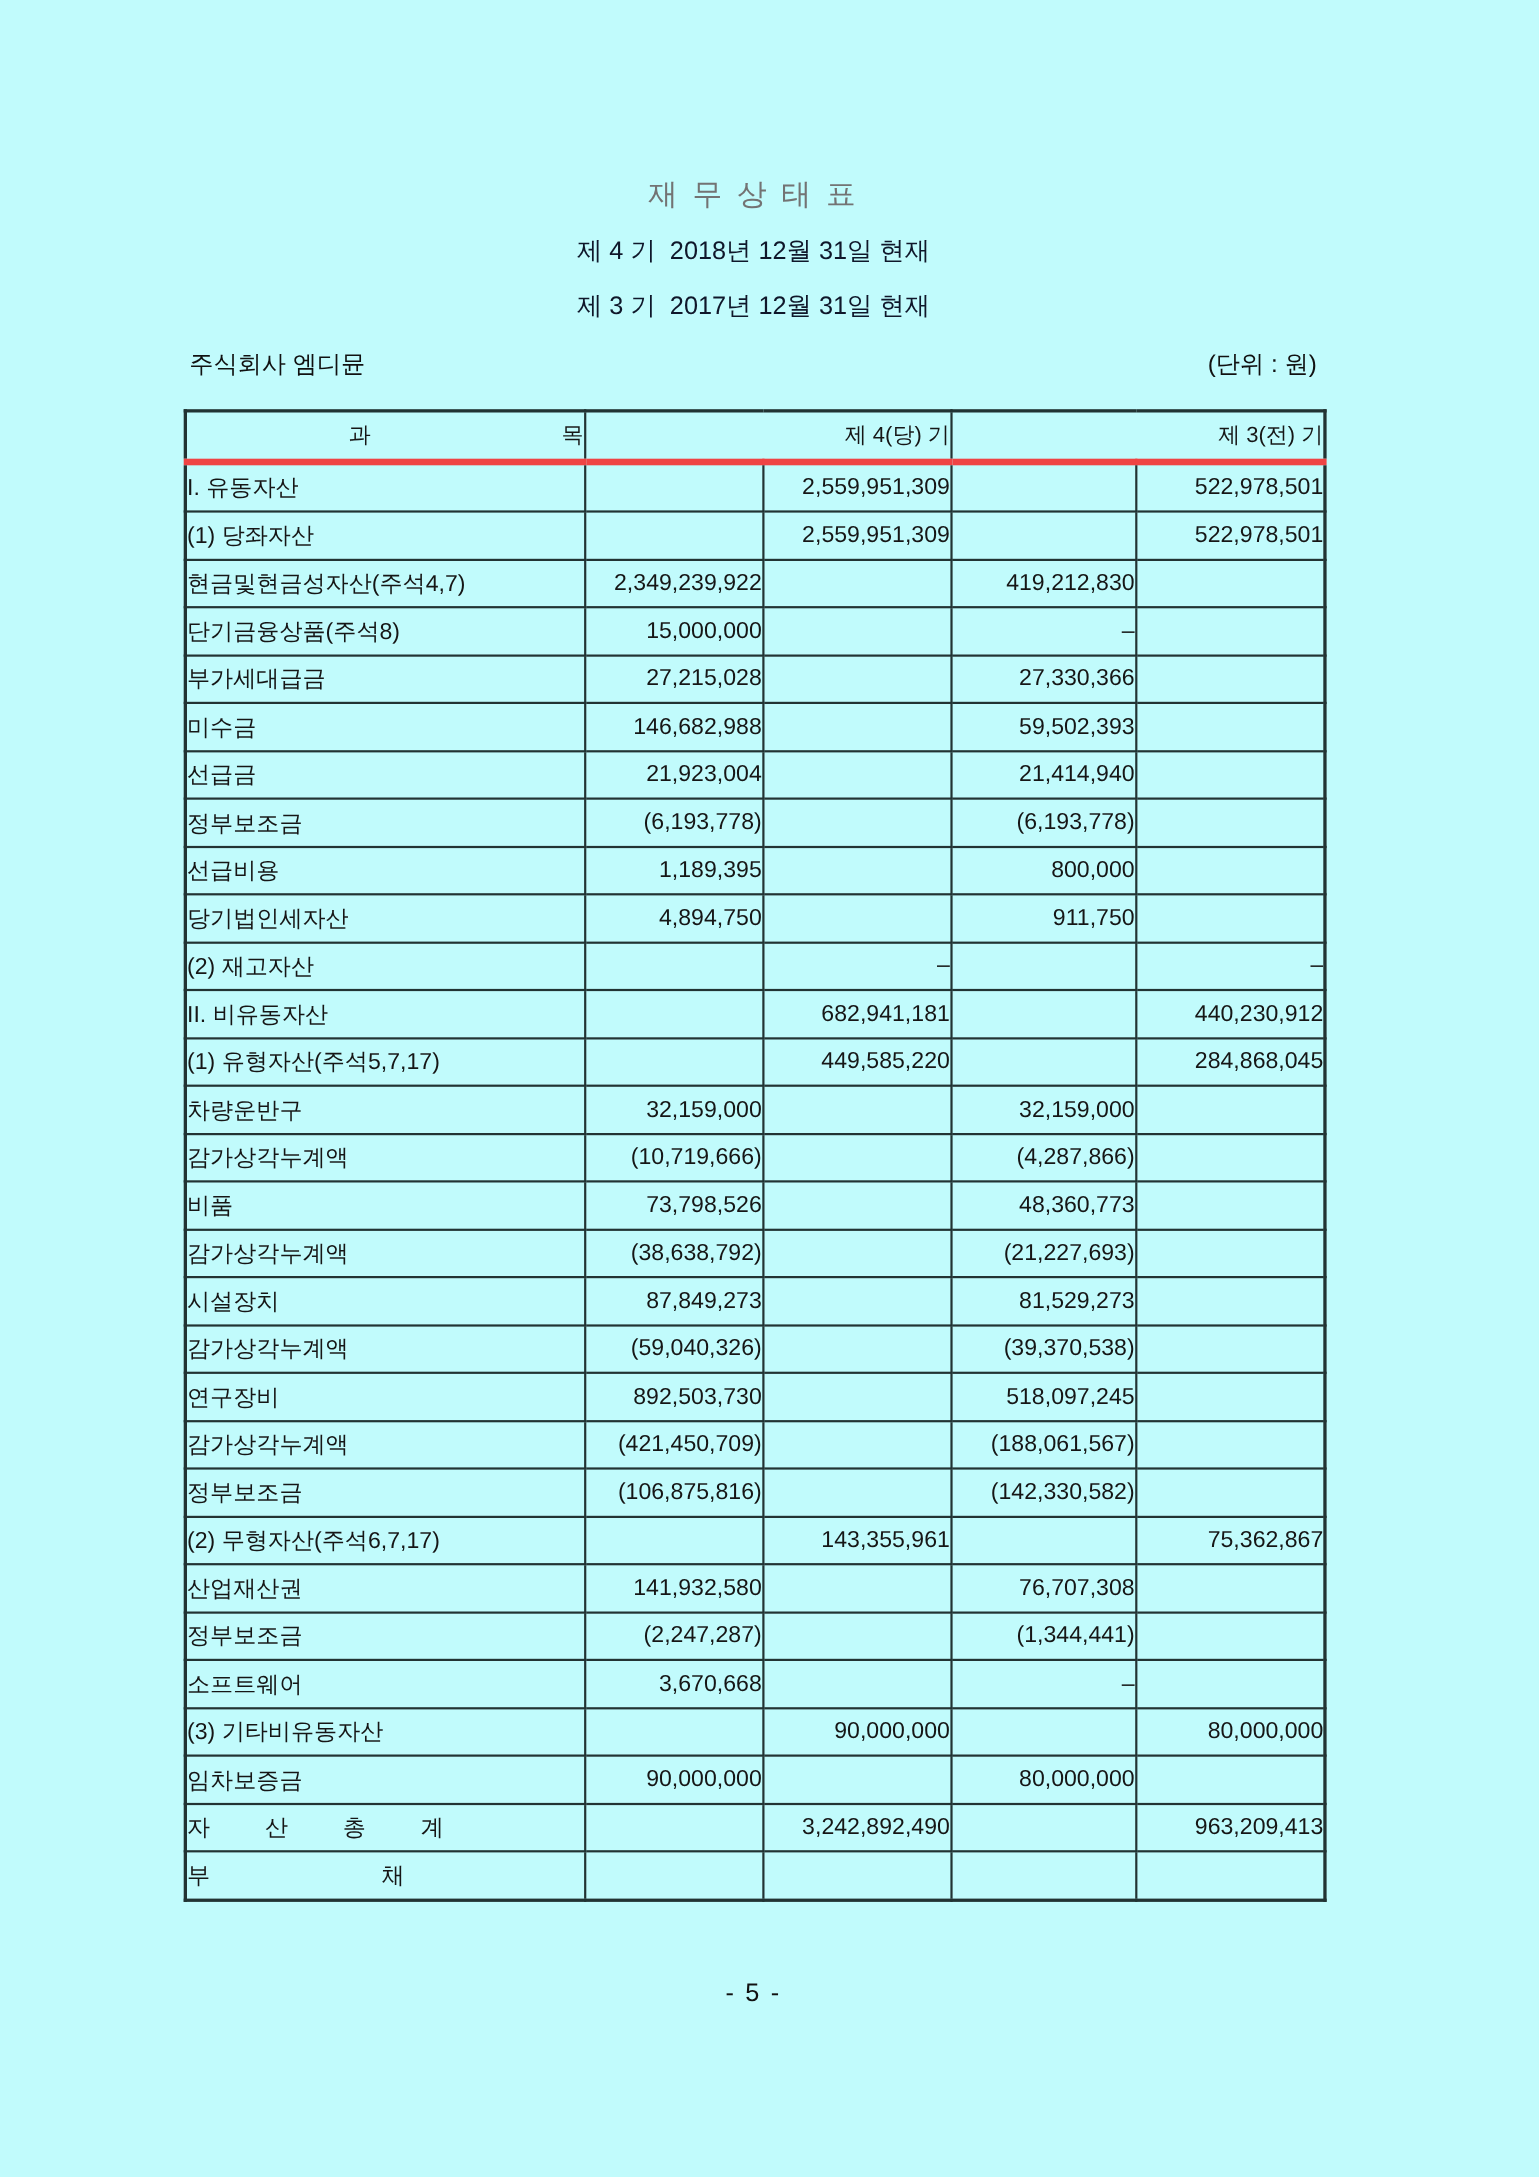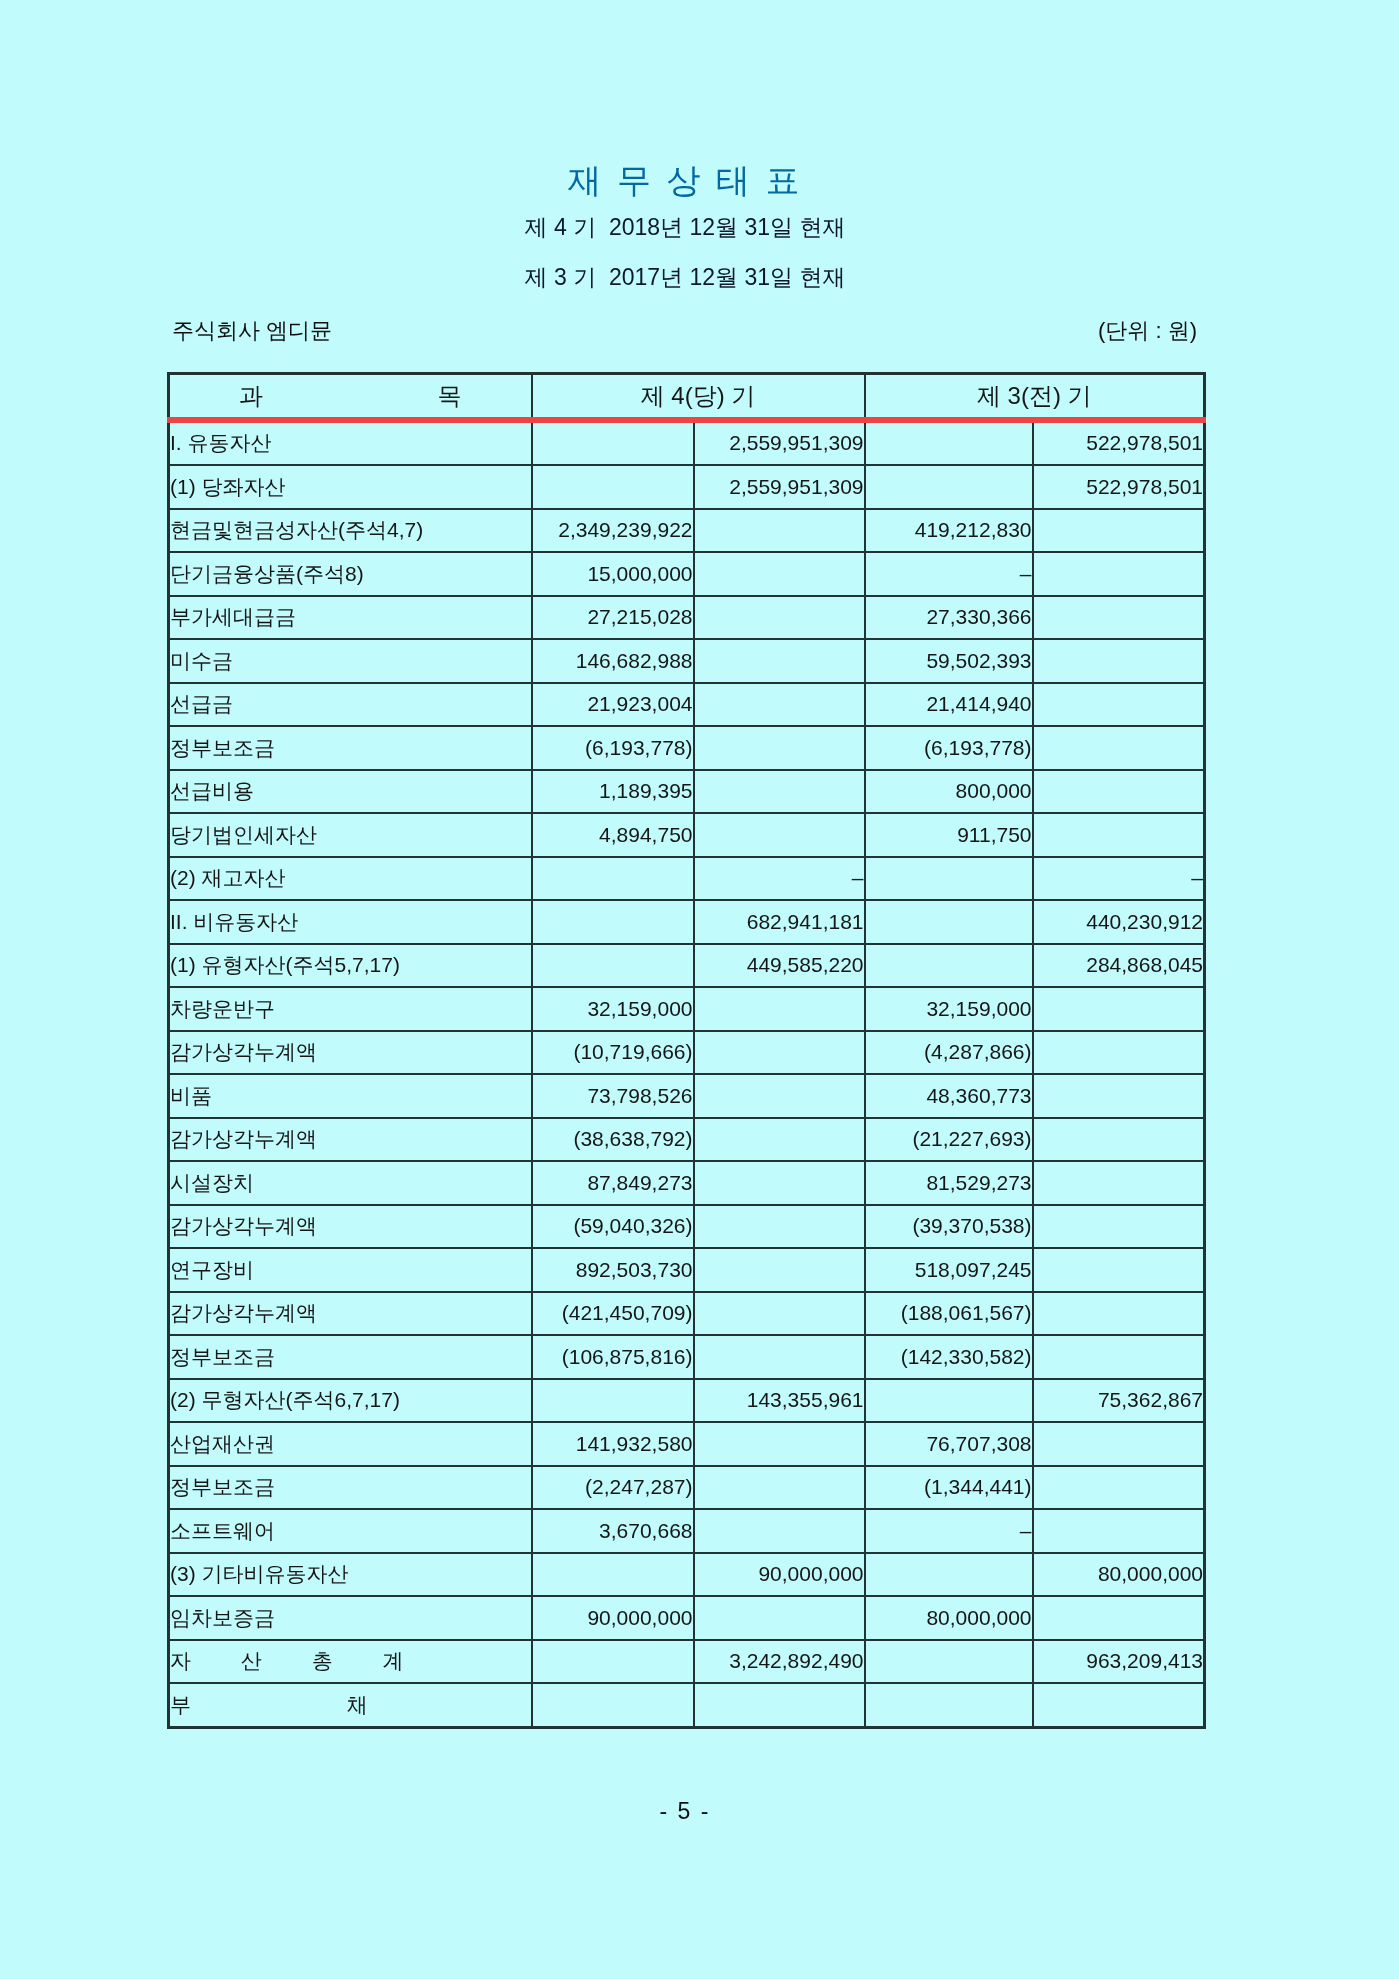--- a/index.html
+++ b/index.html
@@ -4,22 +4,22 @@
 <style>
   html,body{margin:0;padding:0;}
   body{
     width:1399px;height:1979px;position:relative;
     background:#c1fbfc;
     font-family:"Liberation Sans", sans-serif;
     color:#161616;
   }
   .doc-title{
     position:absolute;top:158px;left:167px;width:1036px;
-    text-align:center;font-size:34px;letter-spacing:3px;white-space:pre;
-    color:#0369a1;
+    text-align:center;font-size:27px;letter-spacing:3px;white-space:pre;
+    color:#737373;
   }
   .period-line{
     position:absolute;left:167px;width:1036px;text-align:center;
     font-size:23px;white-space:pre;color:#0f172a;
   }
   .period-1{top:212px;}
   .period-2{top:262px;}
   .company-row{
     position:absolute;top:316px;left:167px;width:1036px;
     font-size:22px;color:#111;
@@ -37,22 +37,22 @@
     padding:0;margin:0;
     height:41.5px;
     font-size:21px;
     font-weight:normal;
     overflow:hidden;
     color:#161616;
   }
   table.bs{border:3px solid #223333;}
   table.bs thead th{
     border-bottom:6px solid #ef4444;
-    text-align:center;
-    font-size:24px;
+    text-align:right;
+    font-size:20px;
   }
   td.label{text-align:left;white-space:pre;}
   td.num{text-align:right;padding-right:7px;font-size:20px;}
   .indent0{padding-left:13px;}
   .indent1{padding-left:13px;border-radius:13px;}
   .indent2{padding-left:30px;}
   .indent3{padding-left:56px;}
   .spread-wide{word-spacing:150px;}
   .spread-mid{word-spacing:44px;}
   th.spread-head{word-spacing:168px;}

